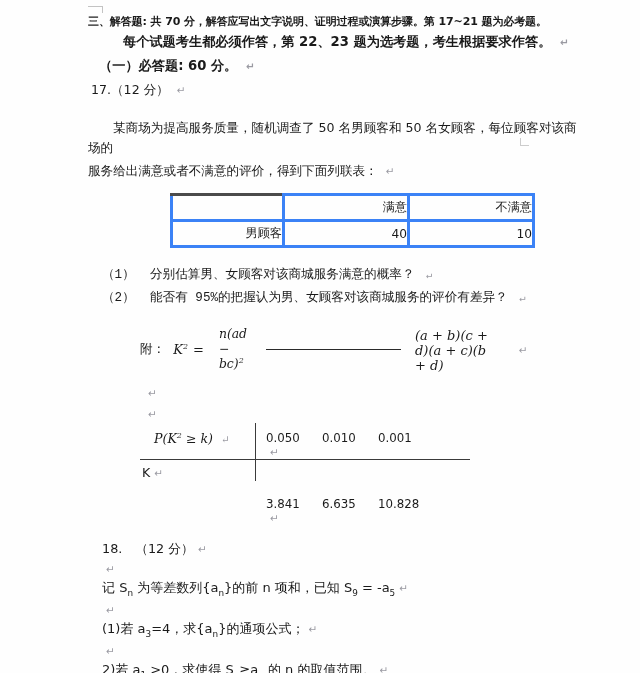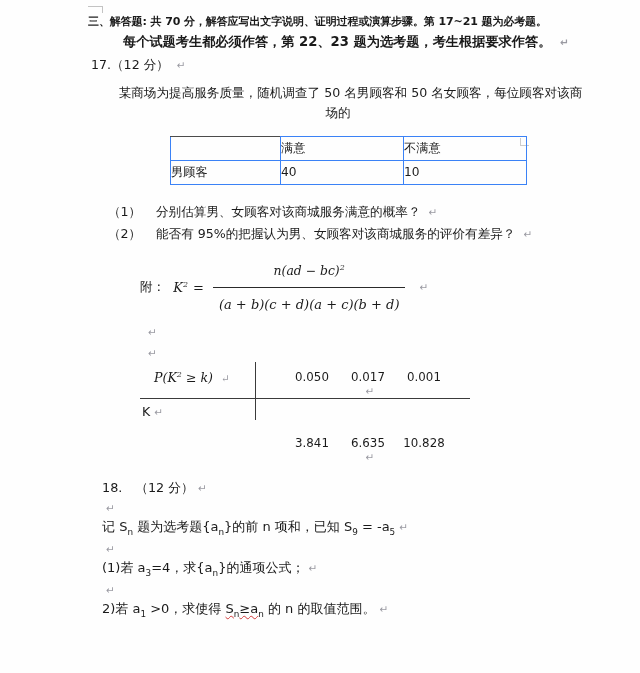--- a/index.html
+++ b/index.html
@@ -67,28 +67,27 @@
   .hd3 {
     font-weight: bold;
     font-size: 13.2px;
     margin-left: 11px;
     margin-bottom: 12px;
   }
 
   .qnum {
     font-size: 12.6px;
     margin-left: 3px;
-    margin-bottom: 11px;
+    margin-bottom: 21px;
   }
 
   .para {
     font-size: 12.6px;
     line-height: 1.62;
     margin-bottom: 2px;
-    text-align: center;
   }
   .para.indent { text-indent: 25px; }
 
   .pilcrow {
     color: #9a9aa2;
     font-size: 10.5px;
     padding-left: 4px;
     vertical-align: baseline;
   }
 
@@ -97,58 +96,59 @@
     margin-top: 12px;
     margin-left: 82px;
     width: 353px;
   }
   table.ct {
     border-collapse: collapse;
     width: 353px;
     table-layout: fixed;
   }
   table.ct td {
-    border: 1px solid #3b82f6;
+    border: 3px solid #3b82f6;
     height: 23px;
-    text-align: left;
+    text-align: right;
     vertical-align: middle;
     font-size: 12.2px;
     padding: 0;
   }
   table.ct td.c1 { width: 109px; font-family: Liberation Serif, serif; }
   table.ct td.c2 { width: 122px; }
   table.ct td.c3 { width: 122px; }
   table.ct td.blank { border-top-color: #4b4b4b; }
 
   
   .qlist { margin-top: 16px; }
   .qrow {
     font-size: 12.6px;
     line-height: 1.8;
-    margin-left: 20px;
+    margin-left: 14px;
+    font-family: Liberation Mono, monospace;
   }
   .qrow .qlabel { display: inline-block; width: 48px; }
 
   
   .formula-block {
     margin-top: 17px;
     margin-left: 52px;
     display: flex;
     align-items: center;
     font-size: 12.6px;
   }
   .formula-lead { margin-right: 8px; }
   .math {
     font-family: "DejaVu Serif", "Liberation Serif", serif;
     font-style: italic;
     font-size: 13px;
   }
   .frac {
     display: inline-flex;
-    flex-direction: column;
+    flex-direction: row;
     align-items: center;
     vertical-align: middle;
     margin-left: 4px;
     gap: 8px;
   }
   .frac .num {
     padding: 0 6px 1px 6px;
     font-size: 12.4px;
   }
   .frac .bar {
@@ -169,21 +169,20 @@
   }
   .pil-row.l2 { margin-top: 7px; }
 
   
   .cv-wrap {
     position: relative;
     margin-top: 6px;
     margin-left: 52px;
     width: 330px;
     height: 58px;
-    text-align: center;
   }
   .cv-vline {
     position: absolute;
     left: 115px; top: 0;
     width: 1px; height: 58px;
     background: #3a3a3a;
   }
   .cv-hline {
     position: absolute;
     left: 0; top: 36px;
@@ -258,28 +257,36 @@
 
   <div class="content">
 
     <div class="line hd">
       <span>三、解答题: 共 70 分，解答应写出文字说明、证明过程或演算步骤。第 17~21 题为必考题。</span>
     </div>
     <div class="line hd2">
       <span>每个试题考生都必须作答，第 22、23 题为选考题，考生根据要求作答。</span>
       <span class="pilcrow">↵</span>
     </div>
+    <div class="line hd3">
+      <span>（一）必答题: 60 分。</span>
+      <span class="pilcrow">↵</span>
+    </div>
 
     <div class="line qnum">
       <span>17.（12 分）</span>
       <span class="pilcrow">↵</span>
     </div>
 
     <div class="para indent">
       <span>某商场为提高服务质量，随机调查了 50 名男顾客和 50 名女顾客，每位顾客对该商场的</span>
+    </div>
+    <div class="para">
+      <span>服务给出满意或者不满意的评价，得到下面列联表：</span>
+      <span class="pilcrow">↵</span>
     </div>
 
     <div class="ct-wrap">
       <table class="ct">
         <tbody>
             <tr>
           <td class="c1 blank"></td>
           <td class="c2">满意</td>
           <td class="c3">不满意</td>
         </tr>
@@ -329,39 +336,39 @@
       <div class="cv-label-1 math">
         <span>P(K</span><sup class="sq">2</sup><span> ≥ k)</span>
         <span class="pilcrow">↵</span>
       </div>
 
       <div class="cv-label-2">
         <span>K</span><span class="pilcrow">↵</span>
       </div>
 
       <div class="cv-vals-1">
-        <span>0.050</span><span>0.017</span><span>0.001</span><span class="pilcrow">↵</span>
+        <span>0.050</span><span>0.010</span><span>0.001</span><span class="pilcrow">↵</span>
       </div>
 
       <div class="cv-vals-2">
         <span>3.841</span><span>6.635</span><span>10.828</span><span class="pilcrow">↵</span>
       </div>
     </div>
 
     <div class="p18">
       <div class="qnum18">
         <span>18.　（12 分）</span><span class="pilcrow">↵</span>
       </div>
 
       <div class="blankline">
         <span class="pilcrow">↵</span>
       </div>
 
       <div class="stmt">
-        <span>记 S</span><sub>n</sub><span> 题为选考题{a</span><sub>n</sub><span>}的前 n 项和，已知 S</span><sub>9</sub><span> = -a</span><sub>5</sub><span class="pilcrow">↵</span>
+        <span>记 S</span><sub>n</sub><span> 为等差数列{a</span><sub>n</sub><span>}的前 n 项和，已知 S</span><sub>9</sub><span> = -a</span><sub>5</sub><span class="pilcrow">↵</span>
       </div>
 
       <div class="blankline">
         <span class="pilcrow">↵</span>
       </div>
 
       <div class="sub">
         <span>(1)若 a</span><sub>3</sub><span>=4，求{a</span><sub>n</sub><span>}的通项公式；</span><span class="pilcrow">↵</span>
       </div>
 

